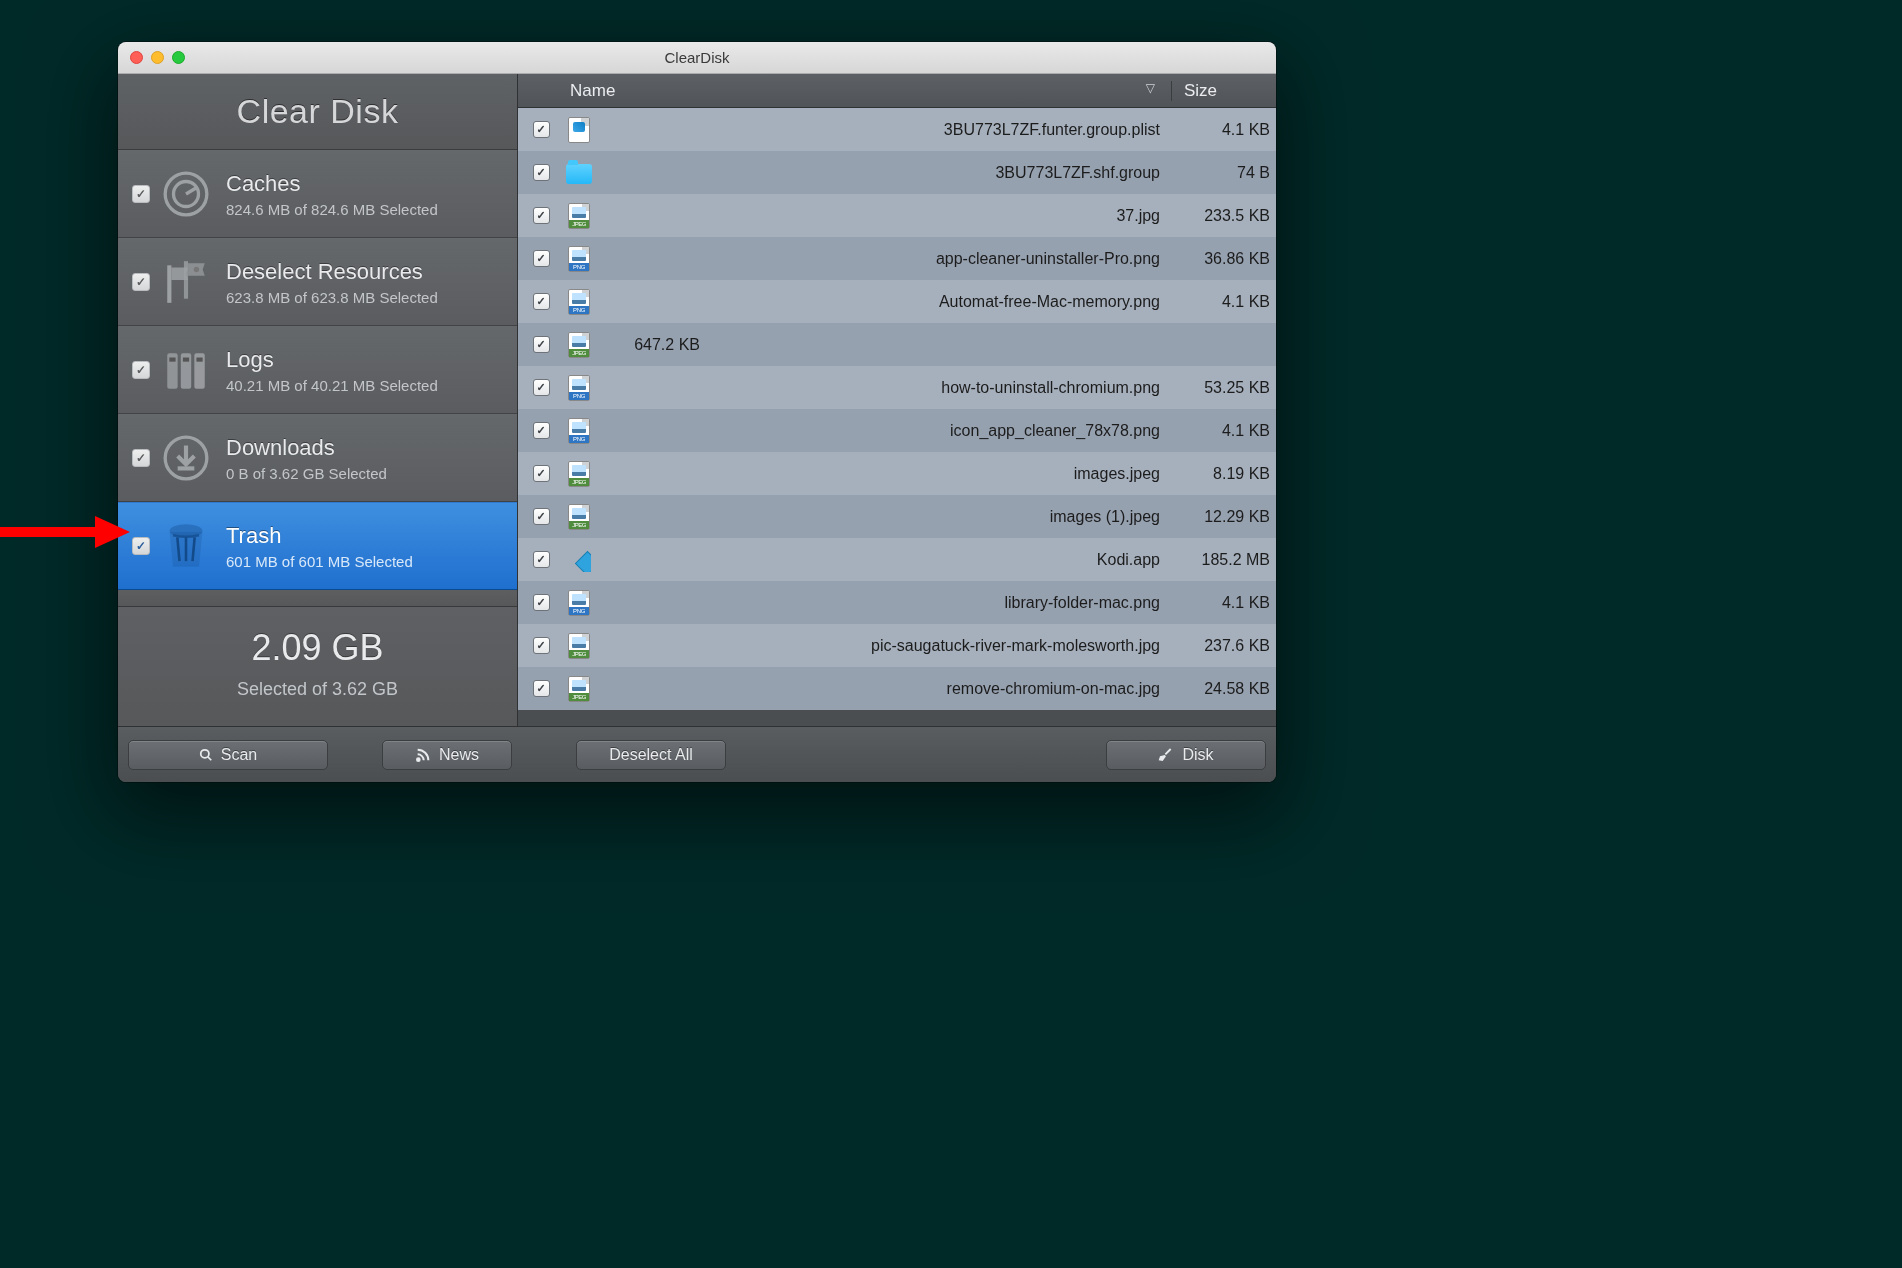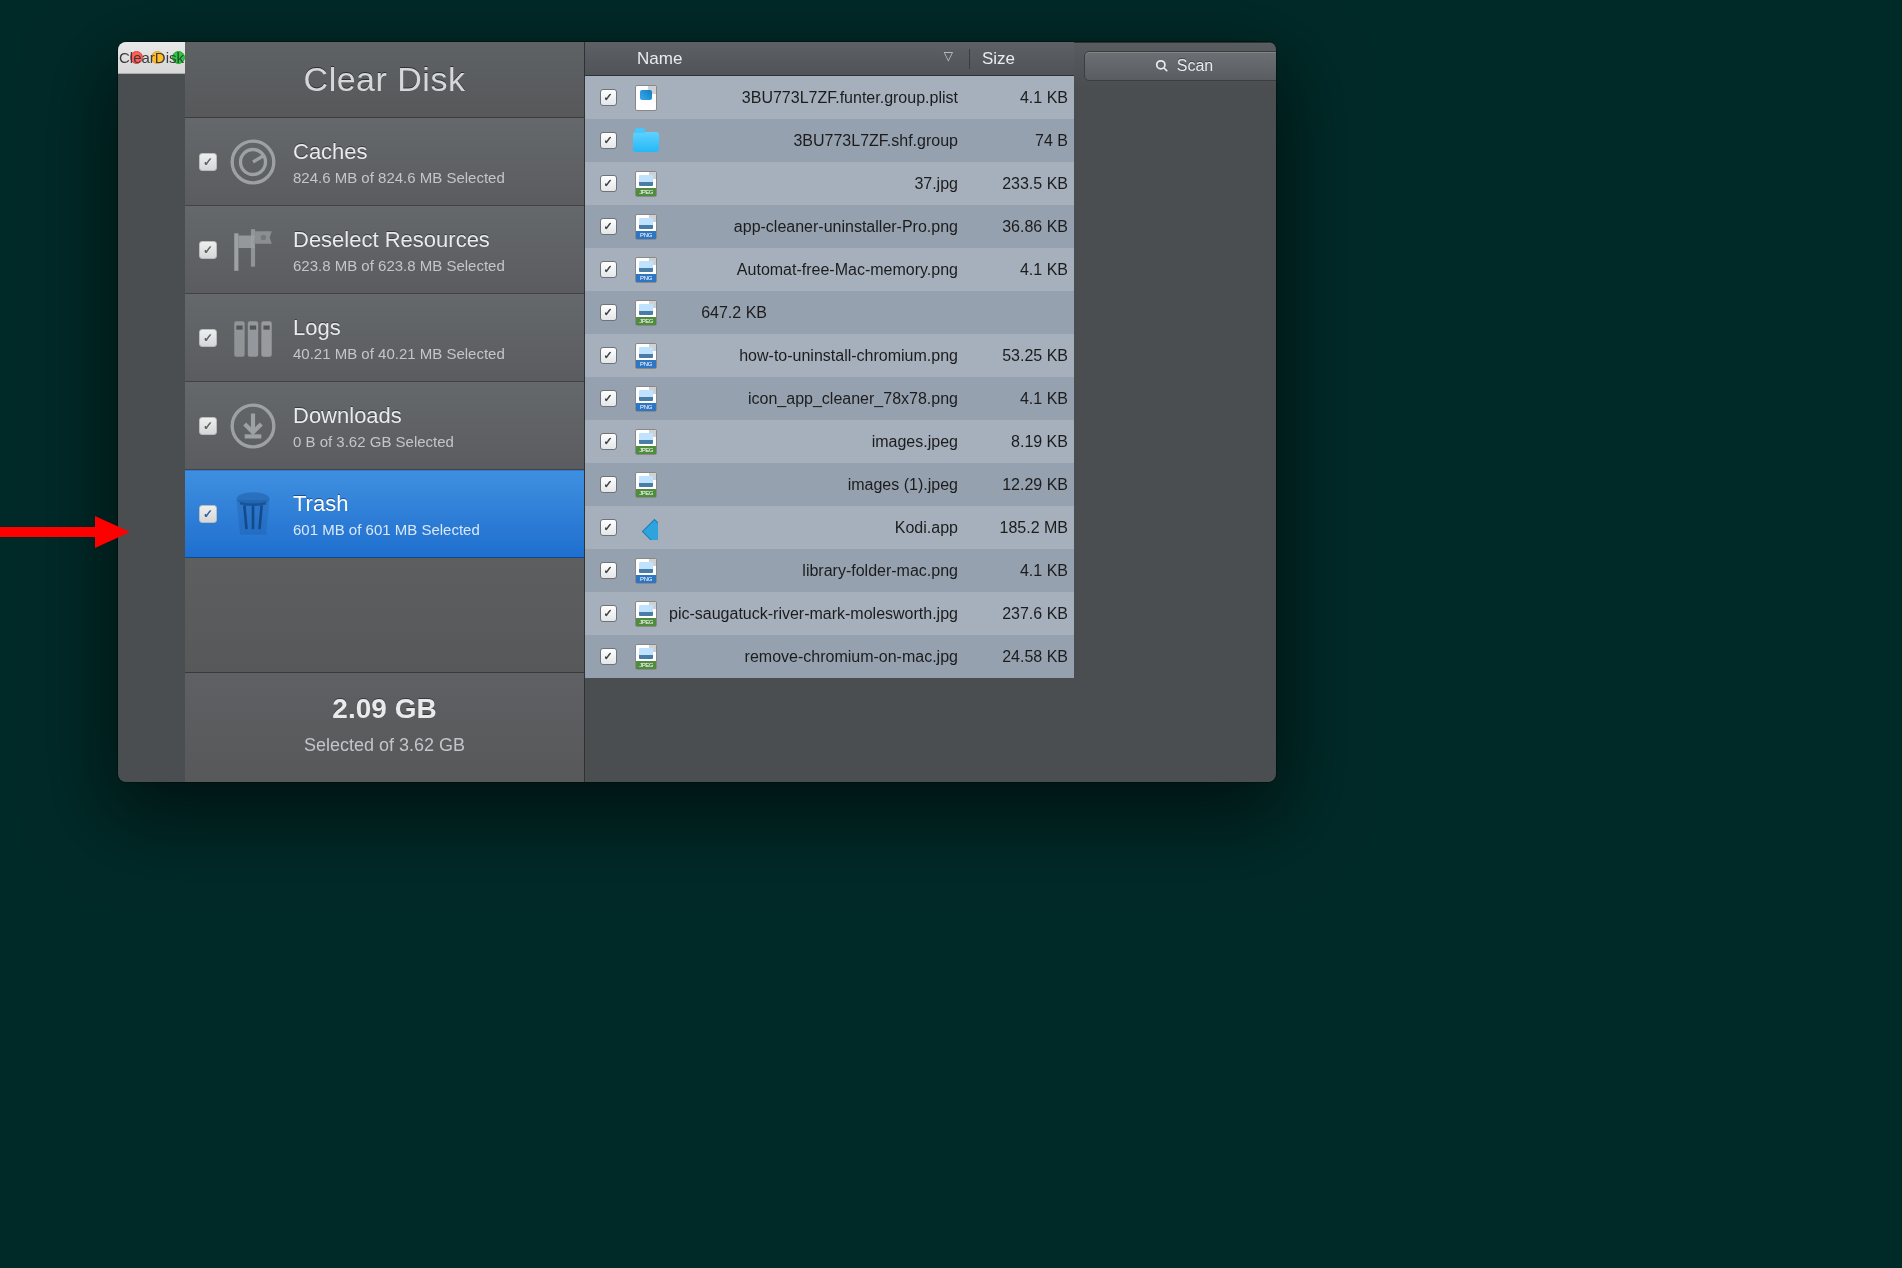--- a/index.html
+++ b/index.html
@@ -26,21 +26,21 @@
   .window {
     position: absolute;
     left: 118px;
     top: 42px;
     width: 1158px;
     height: 740px;
     border-radius: 8px;
     overflow: hidden;
     box-shadow: 0 28px 80px 8px rgba(0,0,0,0.55), 0 0 0 1px rgba(0,0,0,0.3);
     display: flex;
-    flex-direction: row;
+    flex-direction: column;
     background: #4b4e51;
   }
 
   
   .titlebar {
     height: 32px;
     background: linear-gradient(#e9e9e9, #d7d7d7);
     display: flex;
     align-items: center;
     border-bottom: 1px solid #aaacae;
@@ -120,21 +120,21 @@
   }
   .cat.active .cat-title{color:#fff;}
   .cat.active .cat-sub{color:#d9e8f8;}
 
   .sidebar-spacer { flex:1; background: linear-gradient(#5c5e60,#56585a); }
   .summary {
     background: linear-gradient(#5e6063,#56585a);
     text-align:center; padding: 20px 0 26px 0;
     border-top:1px solid rgba(0,0,0,0.35);
   }
-  .summary .big { font-size: 28px; color:#e8eaec; font-weight:700; text-shadow:0 -1px 0 rgba(0,0,0,0.4);}
+  .summary .big { font-size: 36px; color:#e8eaec; font-weight:400; text-shadow:0 -1px 0 rgba(0,0,0,0.4);}
   .summary .sub { font-size: 18px; color:#c3c6c9; margin-top:10px;}
 
   
   .files {
     flex:1; display:flex; flex-direction:column;
     min-width:0;
   }
   .thead {
     height: 34px; background: linear-gradient(#5d6065,#505357);
     display:flex; align-items:center; color:#eaecef;
@@ -164,21 +164,21 @@
     color:#3e4246;font-size:11px;font-weight:bold;
   }
   .row .ficon {
      width:30px; flex:none; display:flex;align-items:center;justify-content:center; margin-right:8px;
   }
   .row .fname { flex:1; white-space:nowrap; overflow:hidden; text-overflow:ellipsis; padding-right:12px;text-align:right;}
   .row .fsize { width:104px; text-align:right; padding-right:6px;}
 
   
   .footer {
-    height: 46px; background: linear-gradient(#5a5d60,#4b4e51);
+    height: 56px; background: linear-gradient(#5a5d60,#4b4e51);
     border-top:1px solid #2f3132;
     display:flex; align-items:center; padding: 0 10px; gap:12px;
   }
   .btn {
     height: 30px; border-radius: 5px;
     background: linear-gradient(#6c7074, #595c60);
     border: 1px solid #3b3d3f;
     box-shadow: inset 0 1px 0 rgba(255,255,255,0.15);
     color:#e8eaec; font-size:16px;
     display:flex;align-items:center;justify-content:center; gap:8px;

